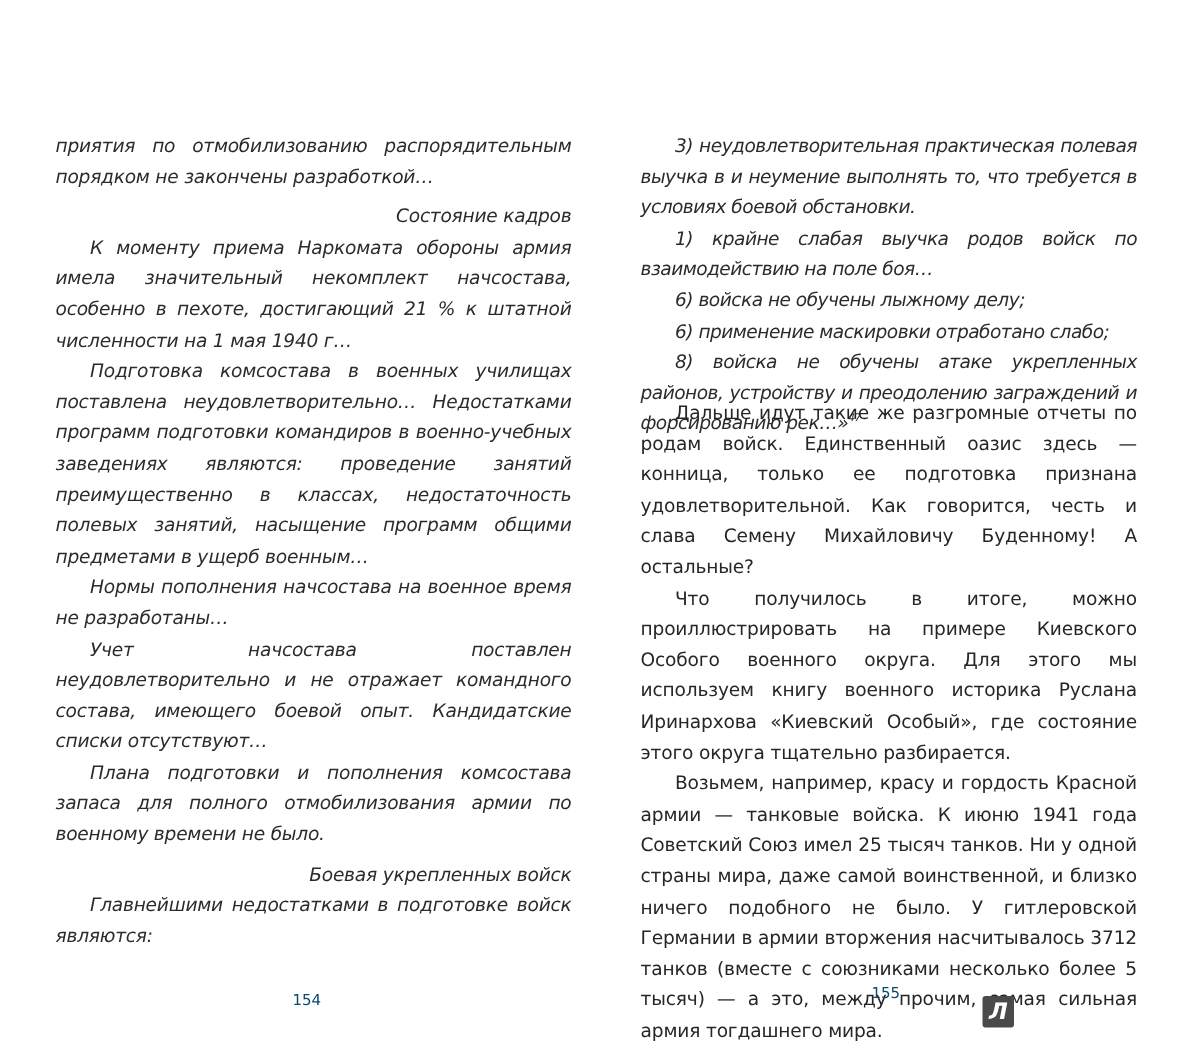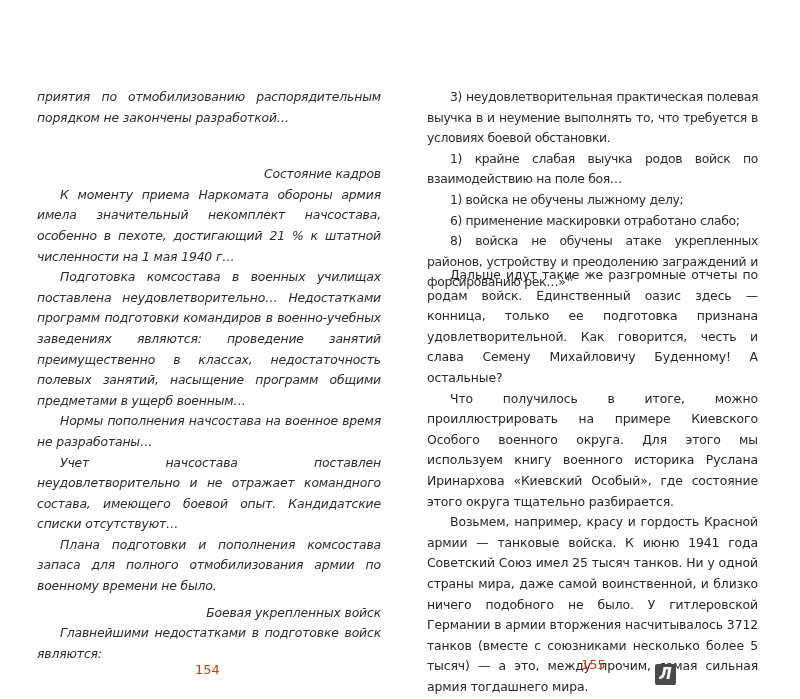--- a/index.html
+++ b/index.html
@@ -2,30 +2,30 @@
 <html><head>
 <meta charset="utf-8">
 <style>
   html, body { margin:0; padding:0; }
   body { width:800px; height:699px; background:#ffffff; position:relative; overflow:hidden; font-family:"DejaVu Sans", sans-serif; color:#2b2b2b; }
   .page { position:absolute; top:0; height:699px; }
   .page.left { left:0; width:400px; }
   .page.right { left:400px; width:400px; }
   .text { position:absolute; font-size:12.4px; line-height:20.6px; text-align:justify; }
   .left .text { left:37px; width:344px; top:87px; font-style:italic; letter-spacing:-0.15px; }
-  .right .text.q { left:27px; width:331px; top:87px; letter-spacing:-0.35px; }
+  .right .text.q { left:27px; width:331px; top:87px; font-style:italic; letter-spacing:-0.35px; }
   .right .text.r { left:27px; width:331px; top:265px; letter-spacing:-0.1px; color:#262626; }
   .text p { margin:0; text-indent:23px; }
   .text p.noind { text-indent:0; }
   .text p.item { text-indent:23px; }
   .text p.heading { text-align:right; text-indent:0; }
-  .text p.gap { margin-top:36px; }
+  .text p.gap { margin-top:6px; }
   .text p.gap-s { margin-top:6px; }
   .sup { font-size:7px; vertical-align:super; line-height:0; }
-  .pagenum { position:absolute; top:662px; font-size:13px; color:#c2410c; }
+  .pagenum { position:absolute; top:662px; font-size:10px; color:#0c4a6e; }
   .left .pagenum { left:195px; }
   .right .pagenum { left:181px; top:657px; }
   .logo { position:absolute; left:655px; top:664px; width:21px; height:21px; background:#4a4a4a; border-radius:2px; color:#fff; font-family:"DejaVu Sans", sans-serif; font-weight:bold; font-style:italic; font-size:15px; line-height:21px; text-align:center; }
 </style>
 </head>
 <body>
 
 <div class="page left">
   <div class="text">
     <p class="noind">приятия по отмобилизованию распорядительным порядком не закончены разработкой…</p>
@@ -39,21 +39,21 @@
     <p>Главнейшими недостатками в подготовке войск являются:</p>
 
   </div>
   <div class="pagenum">154</div>
 </div>
 
 <div class="page right">
   <div class="text q">
     <p class="item">3) неудовлетворительная практическая полевая выучка в и неумение выполнять то, что требуется в условиях боевой обстановки.</p>
     <p class="item">1) крайне слабая выучка родов войск по взаимодействию на поле боя…</p>
-    <p class="item">1) войска не обучены лыжному делу;</p>
+    <p class="item">6) войска не обучены лыжному делу;</p>
     <p class="item">6) применение маскировки отработано слабо;</p>
     <p class="item"><span>8) войска не обучены атаке укрепленных районов, устройству и преодолению заграждений и форсированию рек…»</span><span class="sup">47</span></p>
   </div>
   <div class="text r">
     <p>Дальше идут такие же разгромные отчеты по родам войск. Единственный оазис здесь — конница, только ее подготовка признана удовлетворительной. Как говорится, честь и слава Семену Михайловичу Буденному! А остальные?</p>
     <p>Что получилось в итоге, можно проиллюстрировать на примере Киевского Особого военного округа. Для этого мы используем книгу военного историка Руслана Иринархова «Киевский Особый», где состояние этого округа тщательно разбирается.</p>
     <p>Возьмем, например, красу и гордость Красной армии — танковые войска. К июню 1941 года Советский Союз имел 25 тысяч танков. Ни у одной страны мира, даже самой воинственной, и близко ничего подобного не было. У гитлеровской Германии в армии вторжения насчитывалось 3712 танков (вместе с союзниками несколько более 5 тысяч) — а это, между прочим, самая сильная армия тогдашнего мира.</p>
     <p>Танковая программа — детище маршала Тухачевского, ставшего в 1931 году начальником вооружений РККА, именно он ее старательно «разогревал». При этом с подачи начальника АБТУ РККА Халепского (тоже «жертва режима») одну из двух основных ставок он сделал на танк Т-26. Изготовлено это чудо техники было на основе английско-</p>
   </div>
   <div class="pagenum">155</div>

